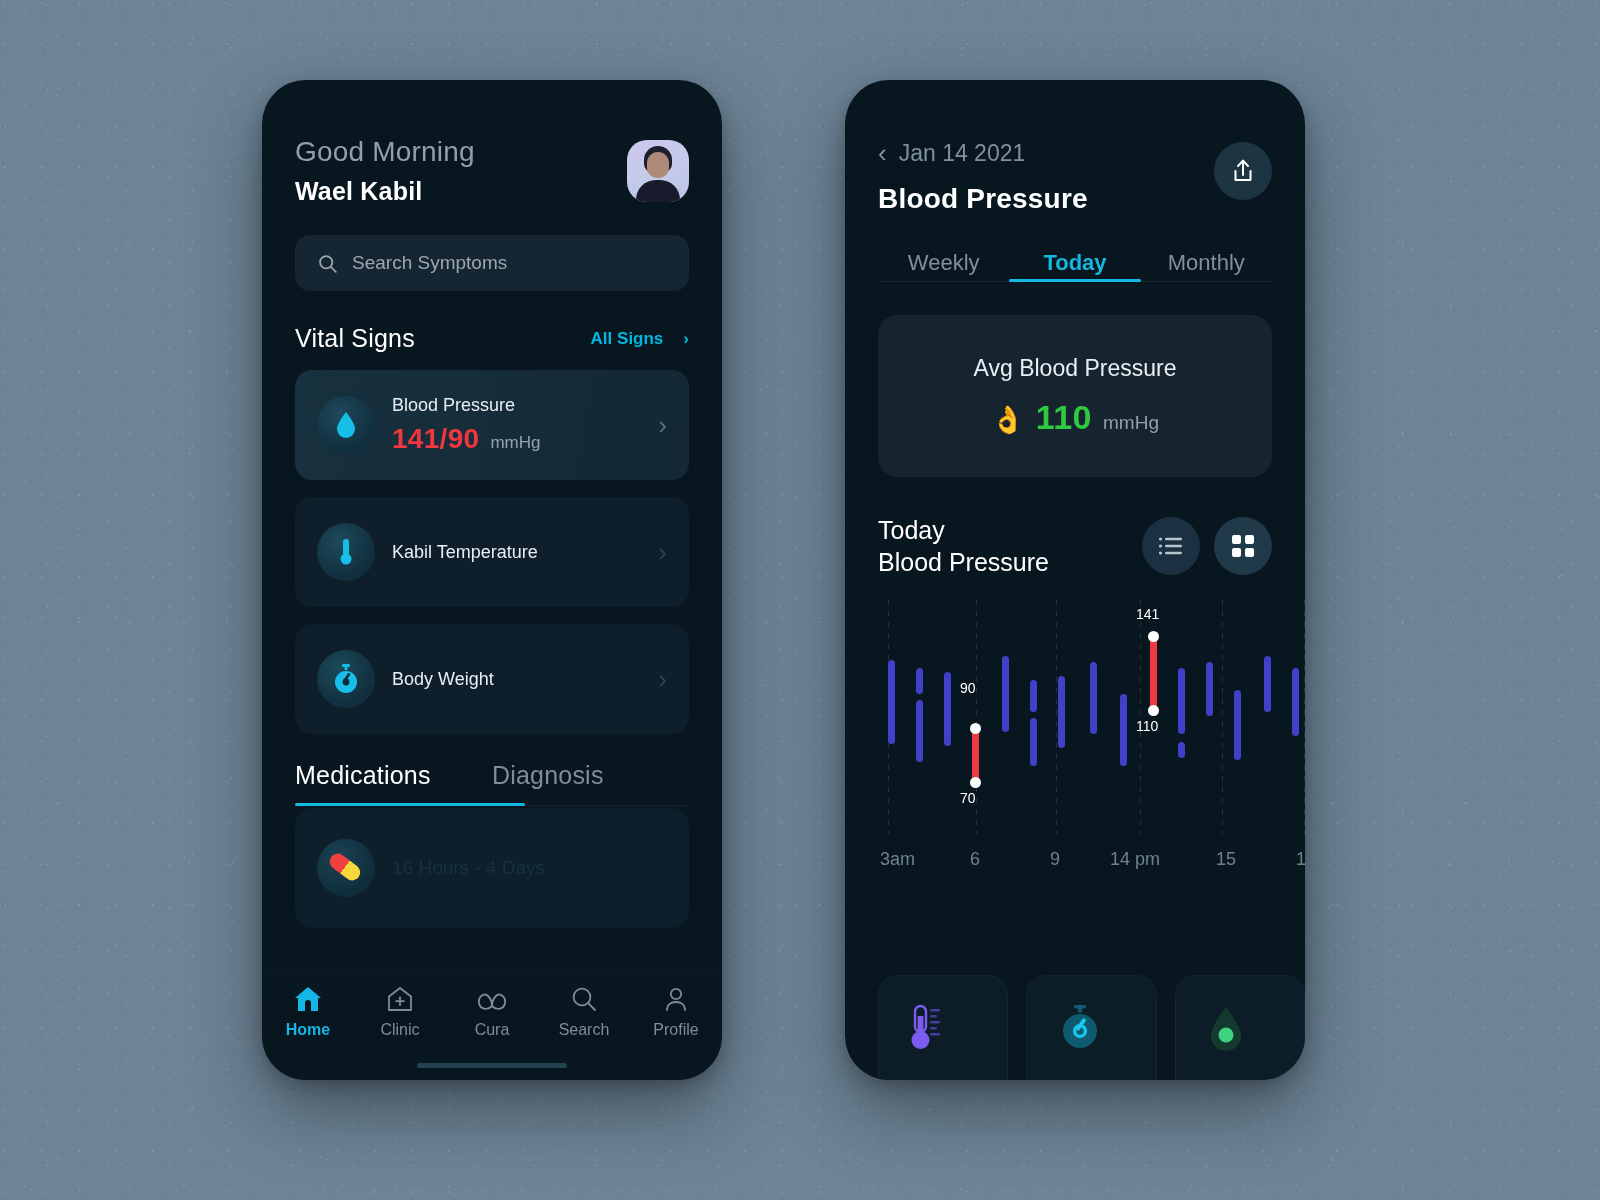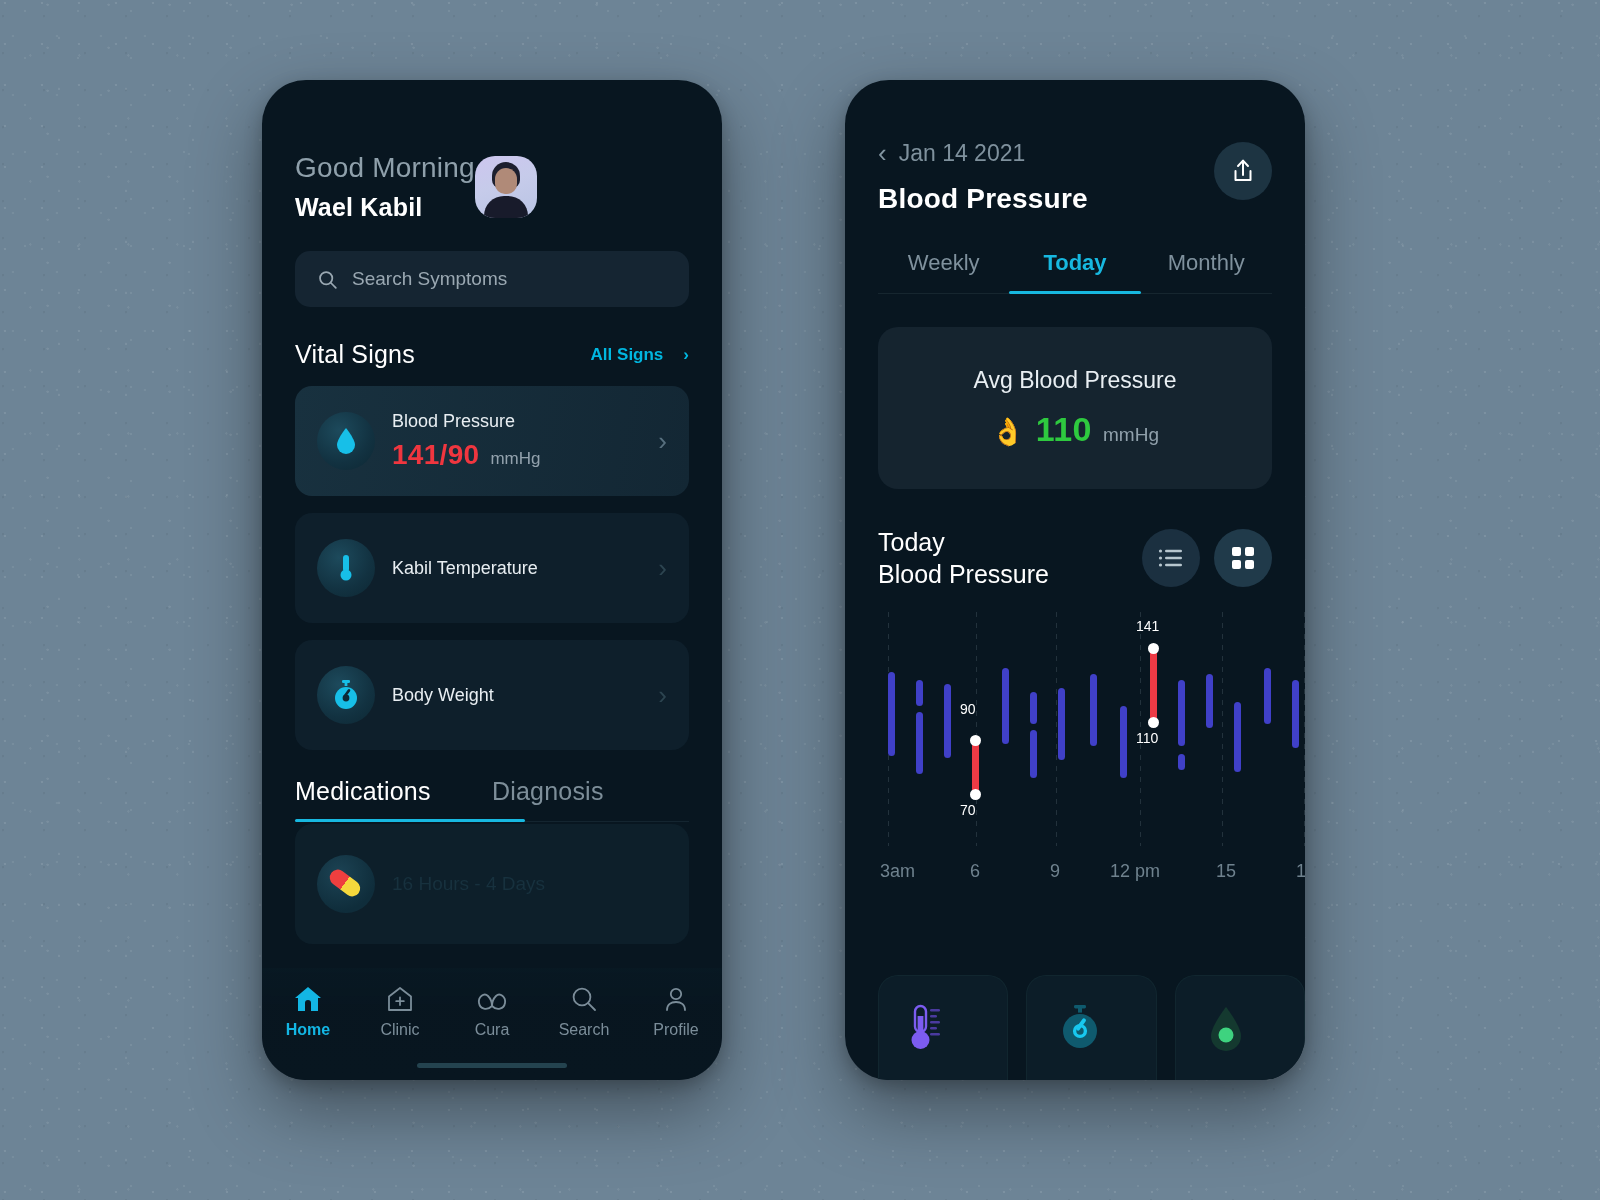--- a/index.html
+++ b/index.html
@@ -31,21 +31,21 @@
     background: #081620;
     border-radius: 44px;
     overflow: hidden;
     box-shadow: 0 30px 70px rgba(0,0,0,.38), 0 6px 18px rgba(0,0,0,.22);
   }
   #phone-left  { left: 262px; top: 80px; }
   #phone-right { left: 845px; top: 80px; }
 
   
   .lp-pad { padding: 0 33px; }
-  .greet-row { display:flex; align-items:flex-start; justify-content:flex-start; padding-top: 72px; }
+  .greet-row { display:flex; align-items:flex-start; justify-content:space-between; padding-top: 56px; }
   .greet-hello { font-size: 28px; color: #8fa0ab; font-weight: 400; letter-spacing:.2px; }
   .greet-name  { font-size: 25px; color: #ffffff; font-weight: 700; margin-top: 9px; letter-spacing:.2px;}
   .avatar {
     width: 62px; height: 62px; border-radius: 20px; margin-top: 4px;
     background: linear-gradient(160deg,#cdc6ef 0%, #c6cbea 45%, #b9c4e4 100%);
     position: relative; overflow: hidden; flex: none;
   }
   .av-hair { position:absolute; left:17px; top:6px; width:28px; height:26px; border-radius:14px 14px 8px 8px; background:#1d1f2e;}
   .av-face { position:absolute; left:20px; top:12px; width:22px; height:26px; border-radius:11px 11px 10px 10px; background:#b08a78;}
   .av-body { position:absolute; left:9px; bottom:0; width:44px; height:22px; border-radius:20px 20px 0 0; background:#181b2b;}
@@ -117,21 +117,21 @@
 
   
   .rp-pad { padding: 0 33px; }
   .rp-top { padding-top: 58px; display:flex; justify-content:space-between; align-items:flex-start;}
   .rp-date { font-size: 23px; color:#7f919d; display:flex; align-items:center; gap: 12px;}
   .rp-back { font-size: 26px; font-weight:300; color:#8396a2;}
   .rp-title { font-size: 28px; color:#fff; font-weight:700; margin-top: 14px; letter-spacing:.2px;}
   .share-btn { width: 58px; height:58px; border-radius:50%; background:#1d3442;
                display:flex; align-items:center; justify-content:center; margin-top:4px; flex:none;}
 
-  .rtabs { display:flex; margin-top: 35px; position:relative; padding-bottom: 18px;}
+  .rtabs { display:flex; margin-top: 35px; position:relative; padding-bottom: 6px;}
   .rtab { flex:1; text-align:center; font-size: 22px; color:#7f919d; }
   .rtab.on { color:#17b8e0; font-weight:700; }
   .rtabs-base { position:absolute; left:0; bottom:0; height:1px; width:100%; background:#16262f;}
   .rtabs-ind  { position:absolute; left:33.3%; bottom:0; height:3px; width:33.4%; background:#17b8e0; border-radius:2px;}
 
   .avgcard { margin-top: 33px; height: 162px; border-radius: 20px; background:#15242f;
              display:flex; flex-direction:column; align-items:center; justify-content:center; gap: 16px;}
   .avg-label { font-size: 23px; color:#e9eff3; }
   .avg-row { display:flex; align-items:baseline; gap: 11px;}
   .avg-emoji { font-size: 27px; }
@@ -380,36 +380,36 @@
       <div class="bar" style="left:180px; top:76px;  height:72px"></div>
       <div class="bar" style="left:212px; top:62px;  height:72px"></div>
       <div class="bar" style="left:242px; top:94px;  height:72px"></div>
       <div class="bar" style="left:300px; top:68px;  height:66px"></div>
       <div class="bar" style="left:300px; top:142px; height:16px"></div>
       <div class="bar" style="left:328px; top:62px;  height:54px"></div>
       <div class="bar" style="left:356px; top:90px;  height:70px"></div>
       <div class="bar" style="left:386px; top:56px;  height:56px"></div>
       <div class="bar" style="left:414px; top:68px;  height:68px"></div>
 
-      <div class="clab" style="left:82px; top:89px">90</div>
+      <div class="clab" style="left:82px; top:80px">90</div>
       <div class="rbar" style="left:94px; top:128px; height:54px"></div>
       <div class="dot" style="left:94px; top:123px"></div>
       <div class="dot" style="left:94px; top:177px"></div>
       <div class="clab" style="left:82px; top:190px">70</div>
 
       <div class="clab" style="left:258px; top:6px">141</div>
       <div class="rbar" style="left:272px; top:36px; height:74px"></div>
       <div class="dot" style="left:272px; top:31px"></div>
       <div class="dot" style="left:272px; top:105px"></div>
       <div class="clab" style="left:258px; top:118px">110</div>
 
       <div class="xlab" style="left:2px">3am</div>
       <div class="xlab" style="left:92px">6</div>
       <div class="xlab" style="left:172px">9</div>
-      <div class="xlab" style="left:232px">12 pm</div>
+      <div class="xlab" style="left:232px">14 pm</div>
       <div class="xlab" style="left:338px">15</div>
       <div class="xlab" style="left:418px">18</div>
     </div>
   </div>
 
   <div class="bcards">
     <div class="bcard">
       <svg width="34" height="48" viewBox="0 0 34 48">
         <rect x="5" y="2" width="11" height="26" rx="5.5" fill="none" stroke="#7c5cf0" stroke-width="2.4"></rect>
         <rect x="7.6" y="12" width="5.8" height="18" fill="#7c5cf0"></rect>

